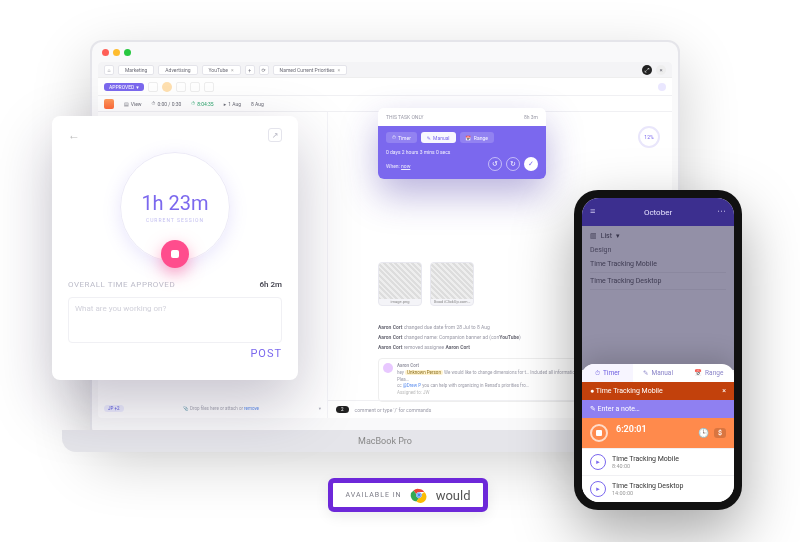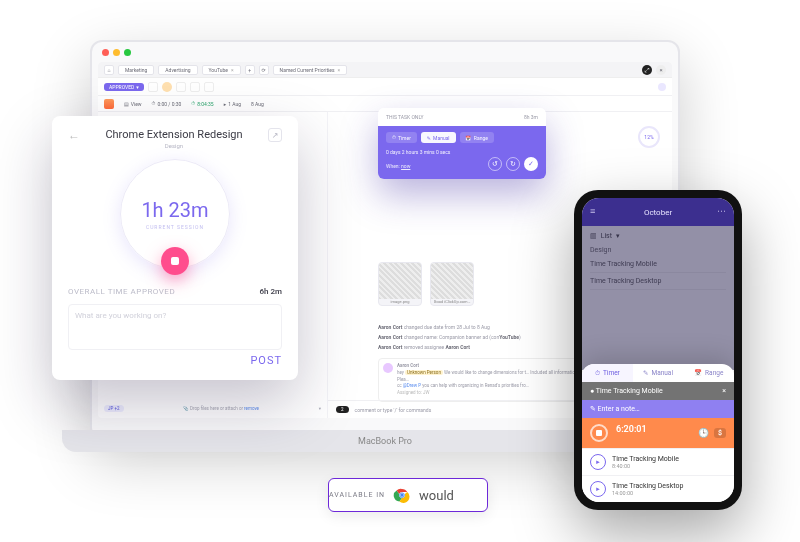--- a/index.html
+++ b/index.html
@@ -104,33 +104,33 @@
   .phone .dim{position:absolute;top:28px;left:0;right:0;bottom:132px;background:rgba(40,34,80,.5)}
   .phone .under{position:absolute;top:28px;left:0;right:0;bottom:0;padding:6px 8px 0;}
   .listbar{display:flex;align-items:center;gap:4px;color:#444;font-size:7px;margin-bottom:6px}
   .grp{color:#666;font-size:7px;margin:4px 0 2px}
   .p-item{padding:4px 0;border-bottom:1px solid #eee;color:#555;font-size:7px}
 
   .sheet{position:absolute;left:0;right:0;bottom:0;background:#fff;border-radius:12px 12px 0 0;box-shadow:0 -8px 24px rgba(0,0,0,.15);overflow:hidden}
   .sheet-tabs{display:flex;font-size:6.5px;color:#8a84c8}
   .sheet-tabs .st{flex:1;text-align:center;padding:5px 0;display:flex;align-items:center;justify-content:center;gap:3px}
   .sheet-tabs .st.active{color:#6a5ae0;background:#f7f5ff}
-  .sheet .purple{background:#737373;color:#fff;padding:5px 8px;font-size:7px;display:flex;justify-content:space-between;align-items:center}
+  .sheet .purple{background:#c2410c;color:#fff;padding:5px 8px;font-size:7px;display:flex;justify-content:space-between;align-items:center}
   .sheet .purple.note{background:#8a7af1;opacity:.95}
   .sheet .orange{background:#ff8a4c;color:#fff;padding:6px 8px;font-size:9px;font-weight:600;display:flex;justify-content:space-between;align-items:center}
   .sheet .orange .ring{width:18px;height:18px;border:2px solid rgba(255,255,255,.7);border-radius:50%;position:relative}
   .sheet .orange .ring::after{content:"";width:6px;height:6px;background:#fff;border-radius:1px;position:absolute;left:4px;top:4px}
   .sheet .orange .dollar{background:rgba(0,0,0,.15);border-radius:3px;padding:1px 4px;font-size:7px}
   .sheet-list .row{display:flex;align-items:center;gap:6px;padding:5px 8px;border-top:1px solid #f0f0f3}
   .sheet-list .play{width:16px;height:16px;border:1px solid #7b68ee;border-radius:50%;color:#7b68ee;display:flex;align-items:center;justify-content:center;font-size:7px}
   .sheet-list .txt .t1{font-size:7px;color:#333}
   .sheet-list .txt .t2{font-size:5.5px;color:#999}
 
   
-  .badge{position:absolute;left:328px;top:478px;width:160px;height:34px;background:#fff;border:1px solid #6d28d9;border-radius:6px;display:flex;align-items:center;justify-content:flex-start;gap:8px;box-shadow:0 4px 14px rgba(0,0,0,.08)}
+  .badge{position:absolute;left:328px;top:478px;width:160px;height:34px;background:#fff;border:5px solid #6d28d9;border-radius:6px;display:flex;align-items:center;justify-content:center;gap:8px;box-shadow:0 4px 14px rgba(0,0,0,.08)}
   .badge .t{font-size:7px;letter-spacing:1px;color:#7a7a85}
   .badge .name{font-size:13px;color:#555}
   .chrome-ico{width:18px;height:18px;position:relative}
   .chrome-ico svg{width:100%;height:100%}
 
   
   .ico{display:inline-flex}
 </style>
 </head>
 <body>
@@ -261,24 +261,20 @@
       <div class="c">↺</div>
       <div class="c">↻</div>
       <div class="c fill">✓</div>
     </div>
   </div>
 </div>
 
 <div class="timer-card">
   <div class="hdr">
     <span class="back">←</span>
-    <div>
-      <div class="title">Chrome Extension Redesign</div>
-      <div class="sub">Design</div>
-    </div>
     <div class="open">↗</div>
   </div>
   <div class="circle-wrap">
     <div class="circle"></div>
     <div class="big-time">
       <span>1h 23m</span>
       <span class="lab">CURRENT SESSION</span>
     </div>
     <div class="stop-btn">
         <div class="sq"></div>

